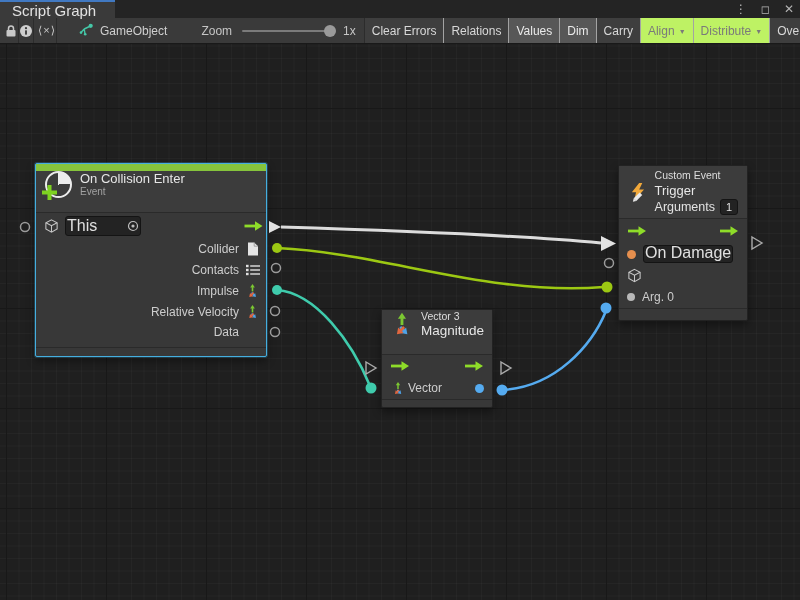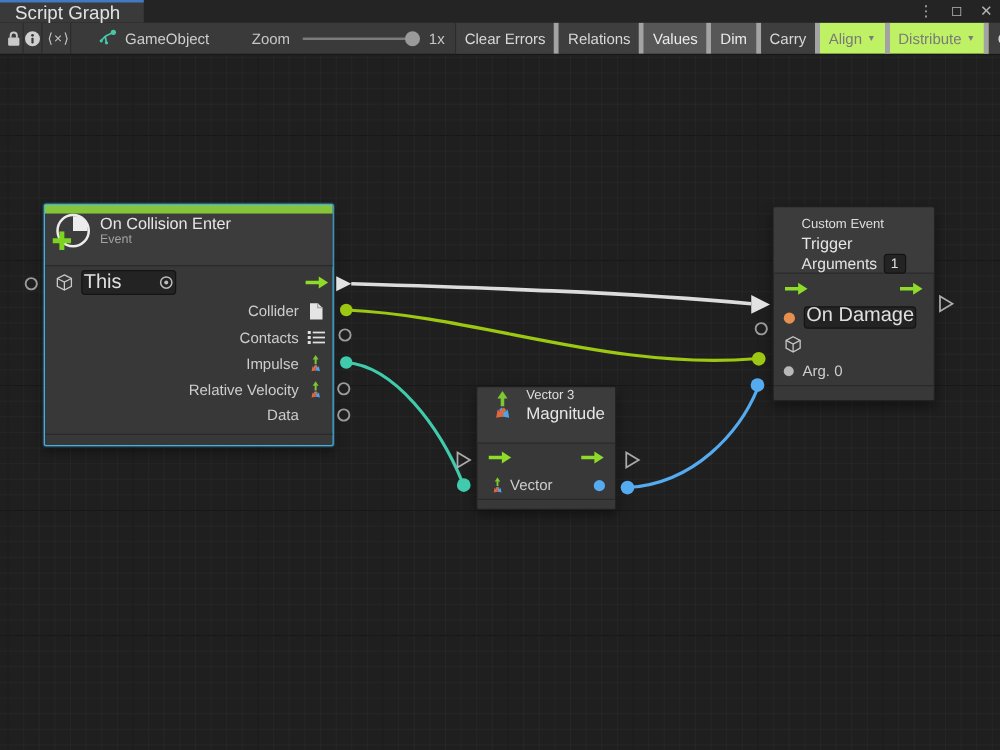--- a/index.html
+++ b/index.html
@@ -22,21 +22,21 @@
   .tb-icon-btn { width:24px; }
   .tb-icon-btn:first-child { margin-left:4px; }
   .tb-code-btn { width:64px; margin-left:4px; color:#C8C8C8; font-size:11px; letter-spacing:1px; }
   .tb-target { display:flex; align-items:center; gap:6px; margin-left:22px; color:#CFCFCF; }
   .tb-zoom { display:flex; align-items:center; margin-left:34px; color:#C6C6C6; }
   .zoom-track { position:relative; width:92px; height:2px; background:#7B7B7B; margin-left:10px; border-radius:1px; }
   .zoom-handle { position:absolute; right:-2px; top:-5px; width:12px; height:12px; border-radius:50%; background:#9A9A9A; }
   .zoom-val { margin-left:9px; }
   .tb-buttons { display:flex; align-items:stretch; margin-left:8px; border-left:1px solid #2C2C2C; }
   .tb-text-btn { display:flex; align-items:center; gap:4px; padding:0 7px;
-    border-right:4px solid #a3a3a3; background:#3E3E3E; color:#D8D8D8; }
+    border-right:1px solid #a3a3a3; background:#3E3E3E; color:#D8D8D8; }
   .tb-text-btn.toggled { background:#575757; color:#EAEAEA; }
   .tb-text-btn.disabled { color:#7A7A7A; background:#bef264; }
   .dd-arrow { font-size:7px; position:relative; top:1px; }
 
   
   .canvas { position:relative; width:800px; height:556px; background-color:#1F1F1F;
     background-image:
       linear-gradient(#181818 1px, transparent 1px),
       linear-gradient(90deg, #181818 1px, transparent 1px),
       linear-gradient(rgba(255,255,255,0.028) 1px, transparent 1px),
@@ -75,21 +75,21 @@
   
   #node-magnitude { left:381px; top:265px; width:112px; }
   #node-magnitude .node-header { height:45px; padding:0 8px; gap:7px; }
   #node-magnitude .node-title { font-size:13.5px; }
   .mag-rows .row { height:22px; padding:0 8px; }
   .inner-dot { width:9px; height:9px; border-radius:50%; background:#55ABF0; flex:none; }
   #node-magnitude .node-footer { height:8px; }
 
   
   #node-trigger { left:618px; top:121px; width:130px; }
-  #node-trigger .node-header { height:53px; align-items:center; gap:7px;flex-direction:column; }
+  #node-trigger .node-header { height:53px; align-items:center; gap:7px; }
   .hdr-lines { display:flex; flex-direction:column; gap:1px; }
   .args-line { display:flex; align-items:center; gap:5px; font-size:12.5px; color:#E2E2E2; }
   .args-field { width:18px; height:16px; justify-content:center; padding:0; font-size:11px; }
   .trig-rows .row { padding:0 8px; gap:7px; }
   .row-flow { height:24px; justify-content:space-between; }
   .dot { width:9px; height:9px; border-radius:50%; flex:none; }
   .dot.orange { background:#E68F4E; }
   .dot.gray { background:#B8B8B8; width:8px; height:8px; }
   .damage-field { height:18px;align-items:flex-end; }
   #node-trigger .node-footer { height:12px; }

